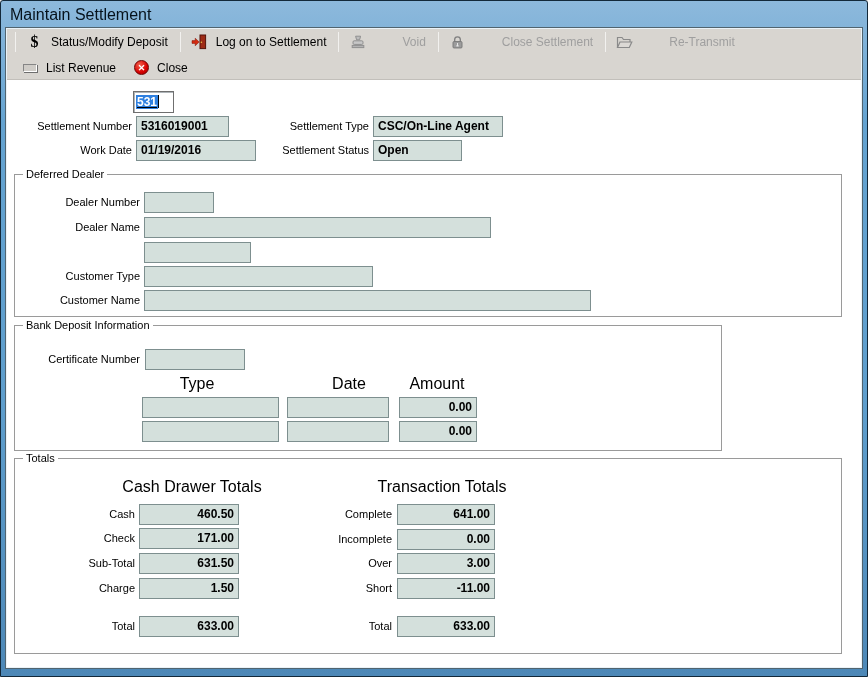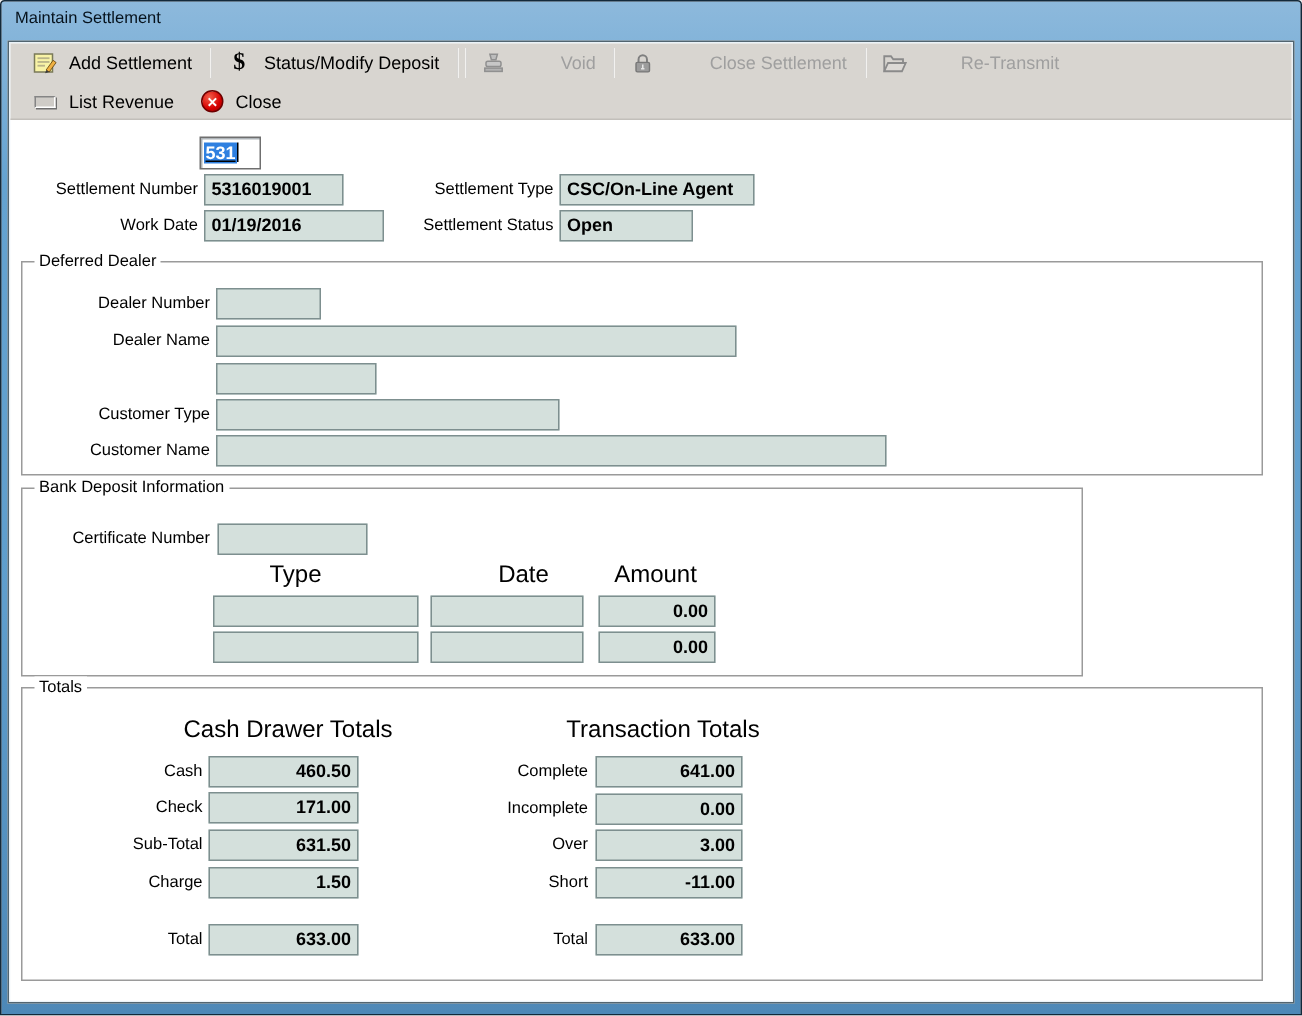--- a/index.html
+++ b/index.html
@@ -3,21 +3,21 @@
 <meta charset="utf-8">
 <style>
   * { margin:0; padding:0; box-sizing:border-box; }
   html,body { background:#e8e8e8; font-family:"Liberation Sans", sans-serif; }
   .window {
     position:relative; width:868px; height:677px;
     background:linear-gradient(180deg,#8db9dc 0%,#64a3d1 18%,#5e9ecd 60%,#4d88b7 100%);
     border:1px solid #13293a; border-radius:3px 3px 0 0; overflow:hidden;
   }
   .titlebar { position:absolute; left:0; top:0; right:0; height:26px; }
-  .title-text { position:absolute; left:9px; top:5px; font-size:11px; color:#06121c; }
+  .title-text { position:absolute; left:9px; top:5px; font-size:16px; color:#06121c; }
   .client {
     position:absolute; left:4px; right:4px; top:26px; bottom:7px;
     background:#ffffff; border:1px solid #51646f;
     box-shadow:inset 0 0 0 1px #e9f2f8;
   }
   
   .toolbar { position:absolute; left:1px; right:1px; top:1px; height:51px;
     background:#d8d5d0; border-bottom:1px solid #c2bfba; }
   .trow { display:flex; align-items:center; height:26px; padding-left:6px; }
   .trow2 { height:25px; }
@@ -58,39 +58,36 @@
 <body>
 
 <div class="window">
   <div class="titlebar">
     <div class="title-text">Maintain Settlement</div>
   </div>
 
   <div class="client">
     <div class="toolbar">
       <div class="trow">
-        <div class="tbtn">
-          <span class="ic">
-            <svg width="16" height="16" viewBox="0 0 16 16">
-              <rect x="1" y="2" width="12" height="12" fill="#f8f3a6" stroke="#7a7a58"></rect>
-              <rect x="3" y="4.2" width="8" height="1.2" fill="#b9b489"></rect>
-              <rect x="3" y="6.7" width="8" height="1.2" fill="#b9b489"></rect>
-              <rect x="3" y="9.2" width="5" height="1.2" fill="#b9b489"></rect>
-              <path d="M8.8 12.6 L13.4 6.2 L15.4 7.7 L10.8 14 z" fill="#eeb041" stroke="#6b4a12" stroke-width="0.6"></path>
-              <path d="M8.8 12.6 l2 1.4 -2.7 0.9 z" fill="#3a3a3a"></path>
-            </svg>
-          </span>
-          <span>Add Settlement</span>
-        </div>
         <div class="tsep"></div>
         <div class="tbtn">
           <span class="ic dollar">$</span>
           <span>Status/Modify Deposit</span>
         </div>
         <div class="tsep"></div>
+        <div class="tbtn">
+          <span class="ic">
+            <svg width="16" height="16" viewBox="0 0 16 16">
+              <rect x="9" y="1" width="5.6" height="13.6" fill="#9e2b16" stroke="#55130a"></rect>
+              <circle cx="10.4" cy="8.2" r="0.8" fill="#e8c44a"></circle>
+              <polygon points="1,6.6 4.2,6.6 4.2,4.2 8.2,8 4.2,11.8 4.2,9.4 1,9.4" fill="#d42b10" stroke="#7a140a" stroke-width="0.5"></polygon>
+            </svg>
+          </span>
+          <span>Log on to Settlement</span>
+        </div>
         <div class="tsep"></div>
         <div class="tbtn disabled">
           <span class="ic">
             <svg width="16" height="16" viewBox="0 0 16 16">
               <path d="M5.6 2.2 h5 l-1 3.6 h-3 z" fill="#bdbdbd" stroke="#909090"></path>
               <rect x="3" y="6.8" width="10" height="3.6" rx="1.2" fill="#c7c7c7" stroke="#909090"></rect>
               <rect x="2.2" y="11.4" width="11.6" height="2.2" fill="#b3b3b3" stroke="#909090"></rect>
             </svg>
           </span>
           <span>Void</span>

